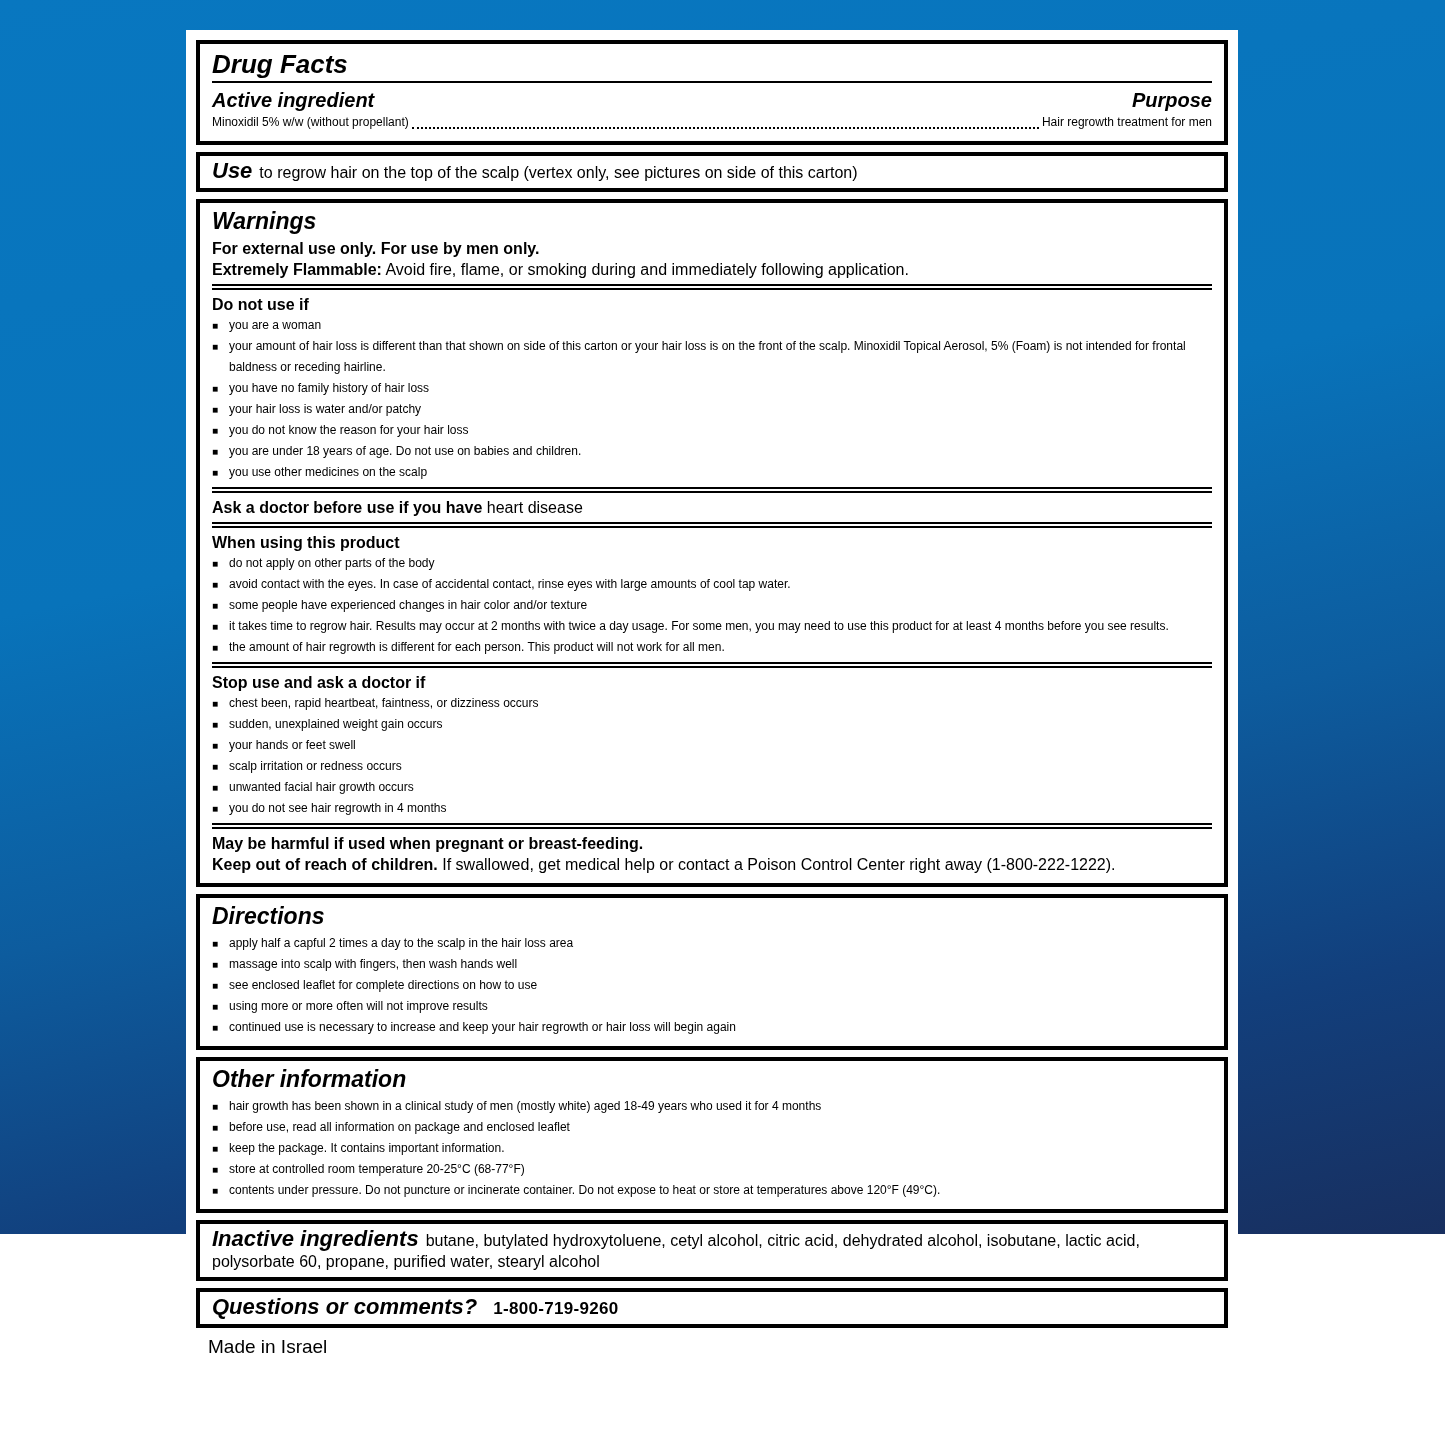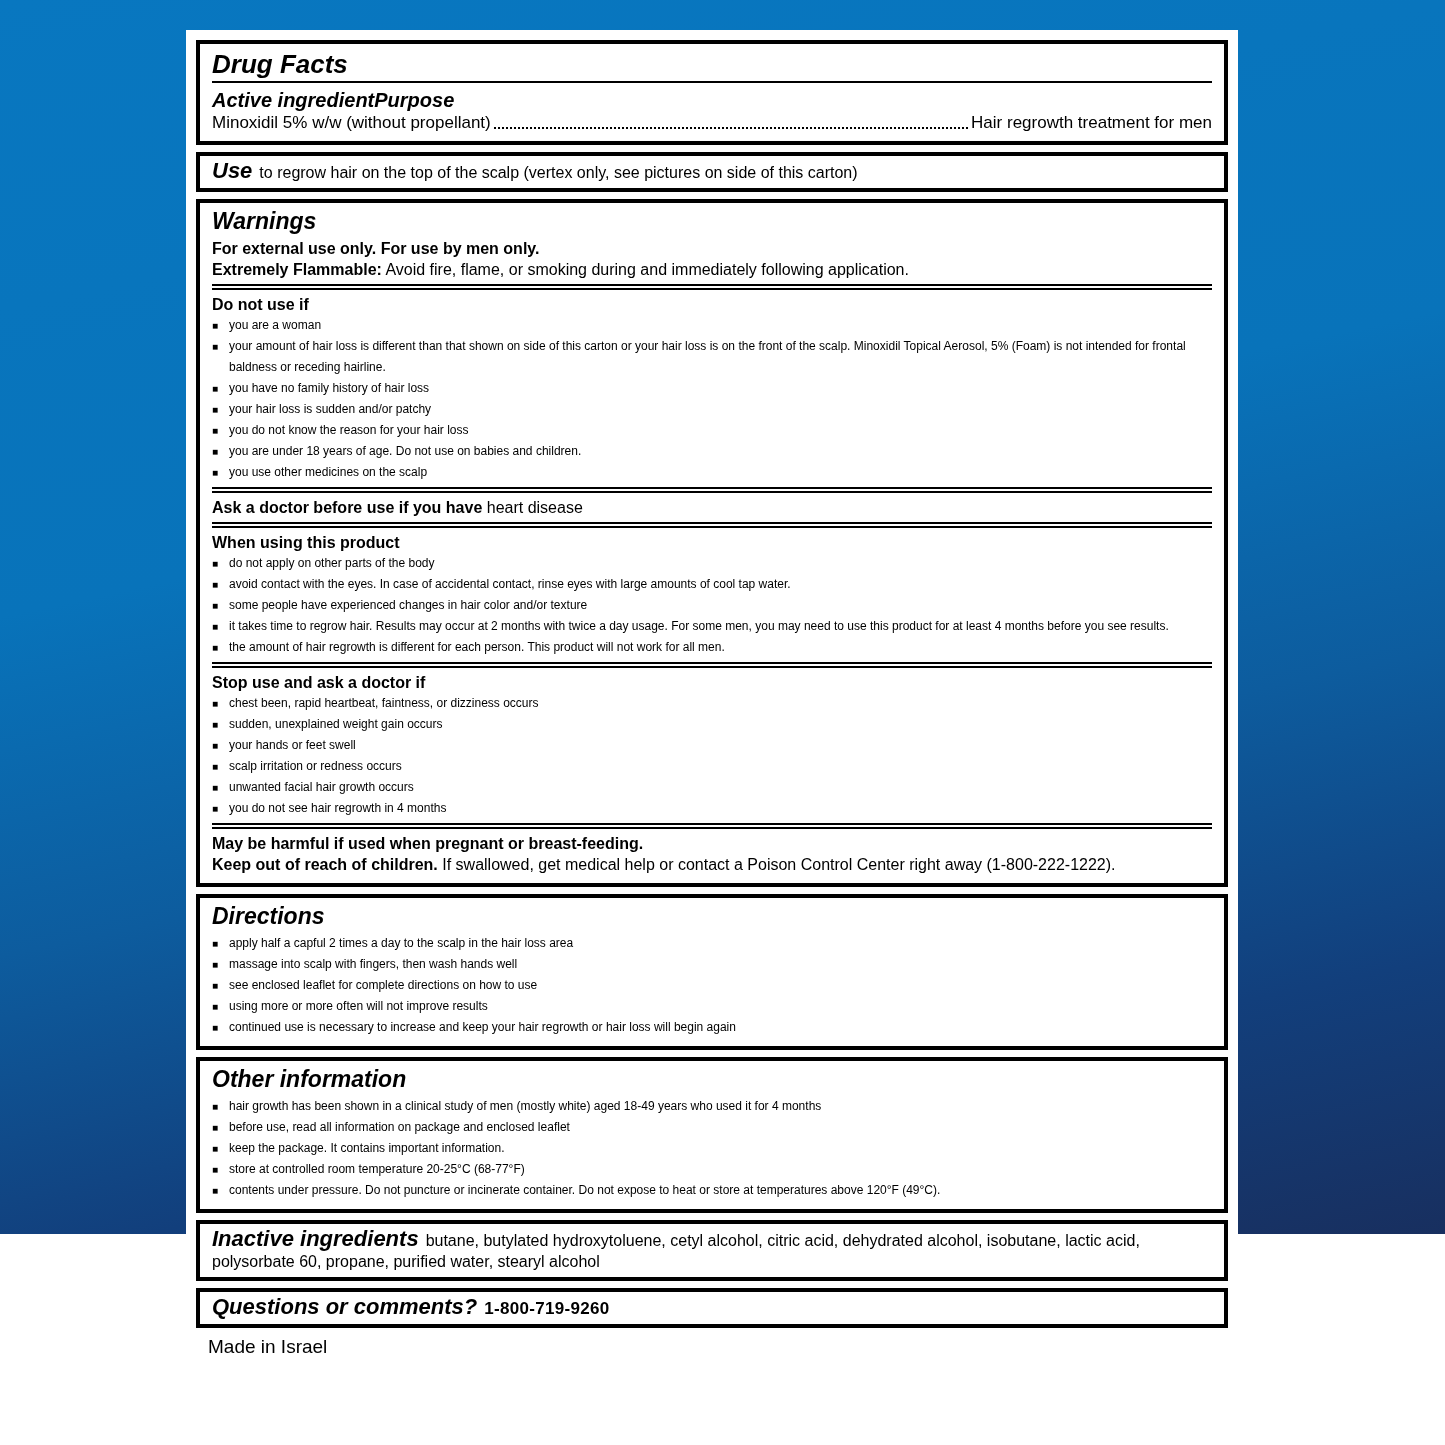--- a/index.html
+++ b/index.html
@@ -18,33 +18,33 @@
     position:absolute;left:186px;top:30px;width:1052px;height:1376px;
     background:#fff;box-sizing:border-box;padding:10px 10px 6px;overflow:hidden;
   }
   .box{
     border:4px solid #000;background:#fff;
     padding:4px 12px 8px;margin-bottom:7px;
   }
   .box.tight{padding:3px 12px 5px;}
   h1{font-style:italic;font-weight:bold;font-size:26px;line-height:28px;margin:2px 0 3px;}
   .rule{border-top:2px solid #000;margin:2px 0 5px;}
-  .heads-row{display:flex;align-items:baseline;}
+  .heads-row{display:flex;justify-content:space-between;align-items:baseline;}
   .heads-row .hd{font-style:italic;font-weight:bold;font-size:20px;line-height:24px;margin:0;}
-  .leader-row{display:flex;align-items:flex-end;font-size:17px;line-height:21px;}
+  .leader-row{display:flex;align-items:flex-end;font-size:12px;line-height:21px;}
   .leader{flex:1;border-bottom:2px dotted #000;margin:0 3px 4px;}
   .section-head{font-style:italic;font-weight:bold;font-size:23px;line-height:27px;margin:1px 0 3px;}
   p{margin:0;font-size:16px;line-height:21px;}
   .b{font-weight:bold;}
   ul{list-style:none;margin:0;padding:0;}
   li{position:relative;padding-left:17px;font-size:12px;line-height:21px;}
   li::before{content:"■";position:absolute;left:0;top:0;font-size:10px;line-height:21px;}
   .sep{border-top:2px solid #000;border-bottom:2px solid #000;height:2px;margin:4px 0;}
   .inline-head{font-style:italic;font-weight:bold;font-size:22px;line-height:24px;margin-right:7px;text-align:center;}
-  .phone{font-weight:bold;font-size:17px;margin-left:0;letter-spacing:0.3px;}
+  .phone{font-weight:bold;font-size:17px;margin-left:9px;letter-spacing:0.3px;}
   .made-in{font-size:19px;line-height:24px;margin:6px 0 0 12px;}
 </style>
 </head>
 <body>
 
 <div class="bg">
   <div class="panel">
 
     <section class="box">
       <h1>Drug Facts</h1>
@@ -72,21 +72,21 @@
       <p>
         <span class="b">Extremely Flammable:</span><span> Avoid fire, flame, or smoking during and immediately following application.</span>
       </p>
       <div class="sep"></div>
 
       <p class="b">Do not use if</p>
       <ul>
         <li>you are a woman</li>
         <li>your amount of hair loss is different than that shown on side of this carton or your hair loss is on the front of the scalp. Minoxidil Topical Aerosol, 5% (Foam) is not intended for frontal baldness or receding hairline.</li>
         <li>you have no family history of hair loss</li>
-        <li>your hair loss is sudden and/or patchy</li>
+        <li>your hair loss is water and/or patchy</li>
         <li>you do not know the reason for your hair loss</li>
         <li>you are under 18 years of age. Do not use on babies and children.</li>
         <li>you use other medicines on the scalp</li>
       </ul>
       <div class="sep"></div>
 
       <p>
         <span class="b">Ask a doctor before use if you have</span><span> heart disease</span>
       </p>
       <div class="sep"></div>

